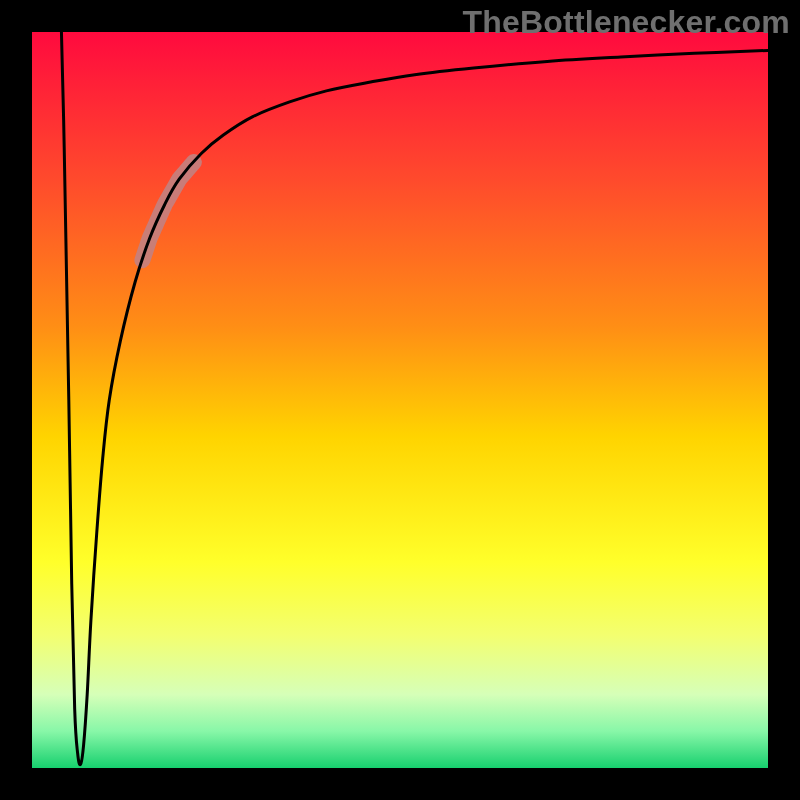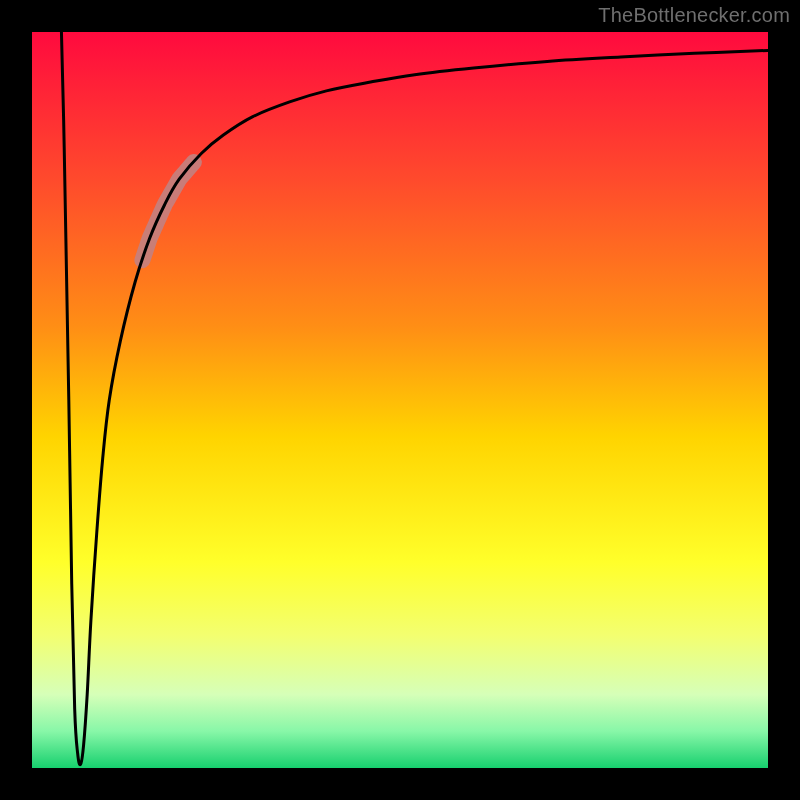--- a/index.html
+++ b/index.html
@@ -13,22 +13,22 @@
   }
   .stage {
     position: relative;
     width: 800px;
     height: 800px;
   }
   .watermark {
     position: absolute;
     top: 4px;
     right: 10px;
-    font-size: 20px;
-    font-weight: 400;
+    font-size: 32px;
+    font-weight: 700;
     color: #6f6f6f;
     letter-spacing: 0.2px;
     user-select: none;
     margin-left: 24px;
   }
   svg {
     display: block;
   }
 </style>
 </head>

